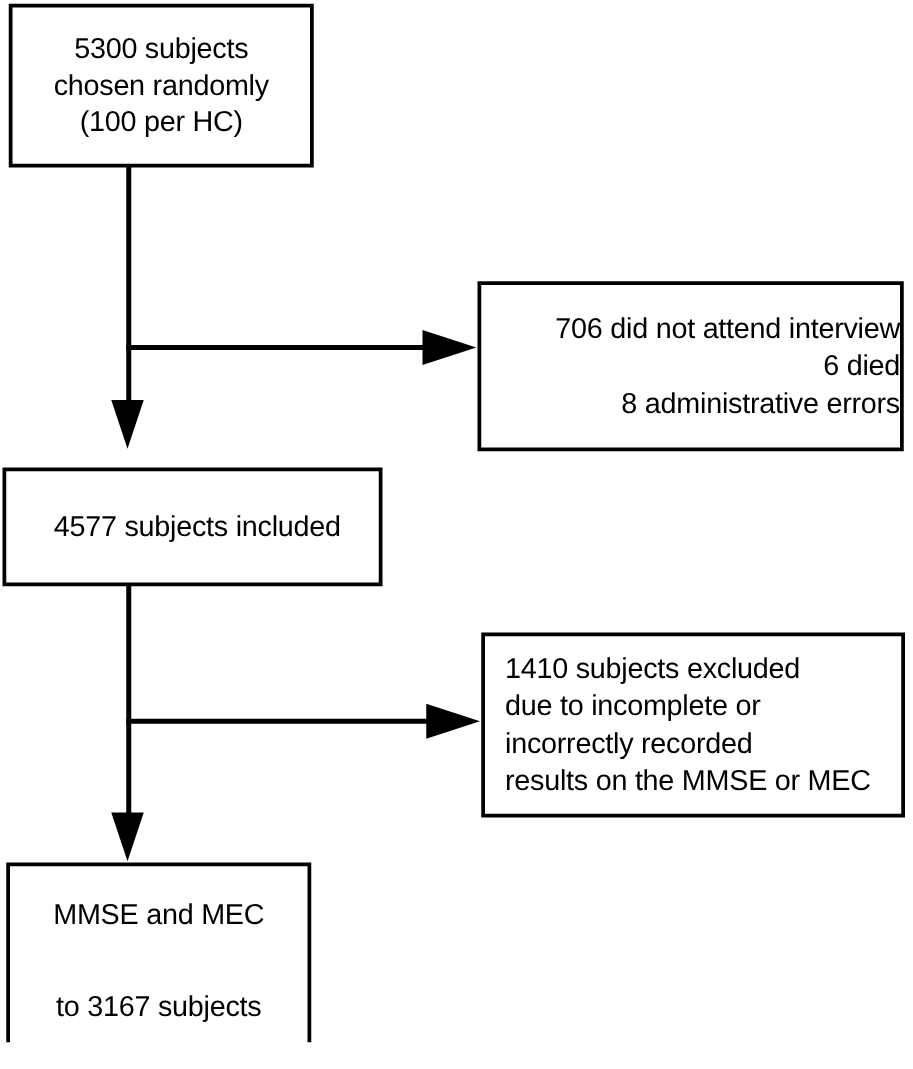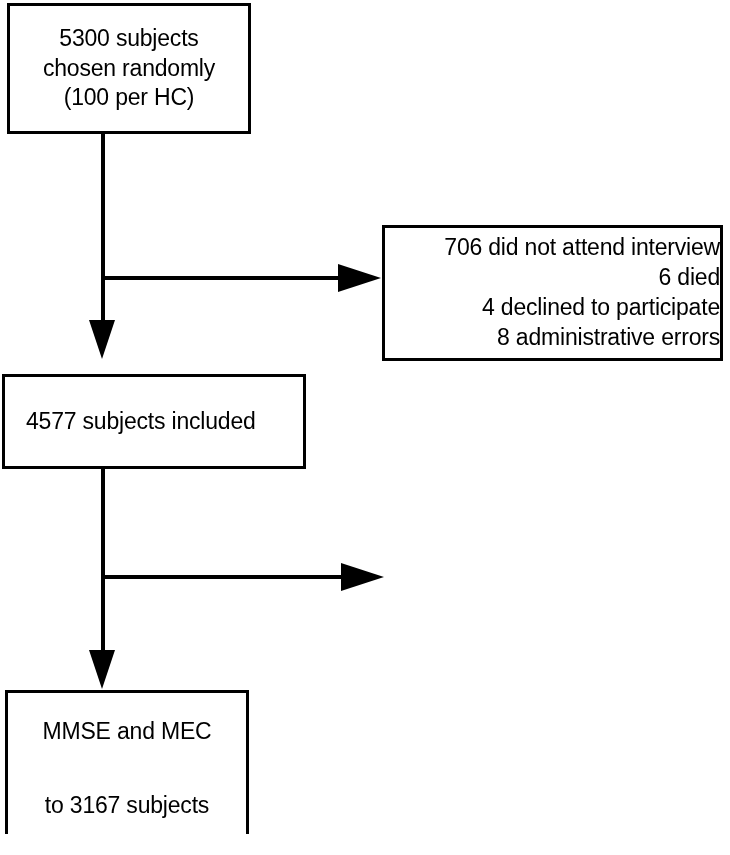--- a/index.html
+++ b/index.html
@@ -37,21 +37,21 @@
     text-align: center;
   }
   .node.left {
     align-items: flex-start;
     text-align: left;
   }
 
   
   #node-screened    { left: 7px;   top: 3px;   width: 244px; height: 131px; padding: 0 6px; }
   #node-nonparticip { left: 382px; top: 225px; width: 341px; height: 136px; padding: 0 0 0 28px; align-items: flex-end; }
-  #node-included    { left: 2px;   top: 374px; width: 304px; height: 95px;  padding: 0 0 0 21px; }
+  #node-included    { left: 2px;   top: 374px; width: 304px; height: 95px;  padding: 0 0 0 38px; }
   #node-excluded    { left: 385px; top: 506px; width: 339px; height: 148px; padding: 0 0 0 16px; }
   #node-analyzed    { left: 5px;   top: 690px; width: 244px; height: 157px; padding: 0 6px; gap: 44px; }
 
   
   .vline {
     position: absolute;
     width: 4px;
     background: #000000;
   }
   .hline {
@@ -103,33 +103,38 @@
 
   <div class="vline" id="stem-1"></div>
   <div class="arrow-down" id="arrowhead-1"></div>
 
   <div class="hline" id="branch-1"></div>
   <div class="arrow-right" id="arrowhead-br-1"></div>
 
   <div class="node left" id="node-nonparticip">
     <span class="line">706 did not attend interview</span>
     <span class="line">6 died</span>
-    <span class="line">4 declined to participate</span>
     <span class="line">8 administrative errors</span>
   </div>
 
   <div class="node left" id="node-included">
     <span class="line">4577 subjects included</span>
   </div>
 
   <div class="vline" id="stem-2"></div>
   <div class="arrow-down" id="arrowhead-2"></div>
 
   <div class="hline" id="branch-2"></div>
   <div class="arrow-right" id="arrowhead-br-2"></div>
 
+  <div class="node left" id="node-excluded">
+    <span class="line">1410 subjects excluded</span>
+    <span class="line">due to incomplete or</span>
+    <span class="line">incorrectly recorded</span>
+    <span class="line">results on the MMSE or MEC</span>
+  </div>
 
   <div class="node center" id="node-analyzed">
     <span class="line">MMSE and MEC</span>
     <span class="line">to 3167 subjects</span>
   </div>
 
 </div>
 
 </body></html>

